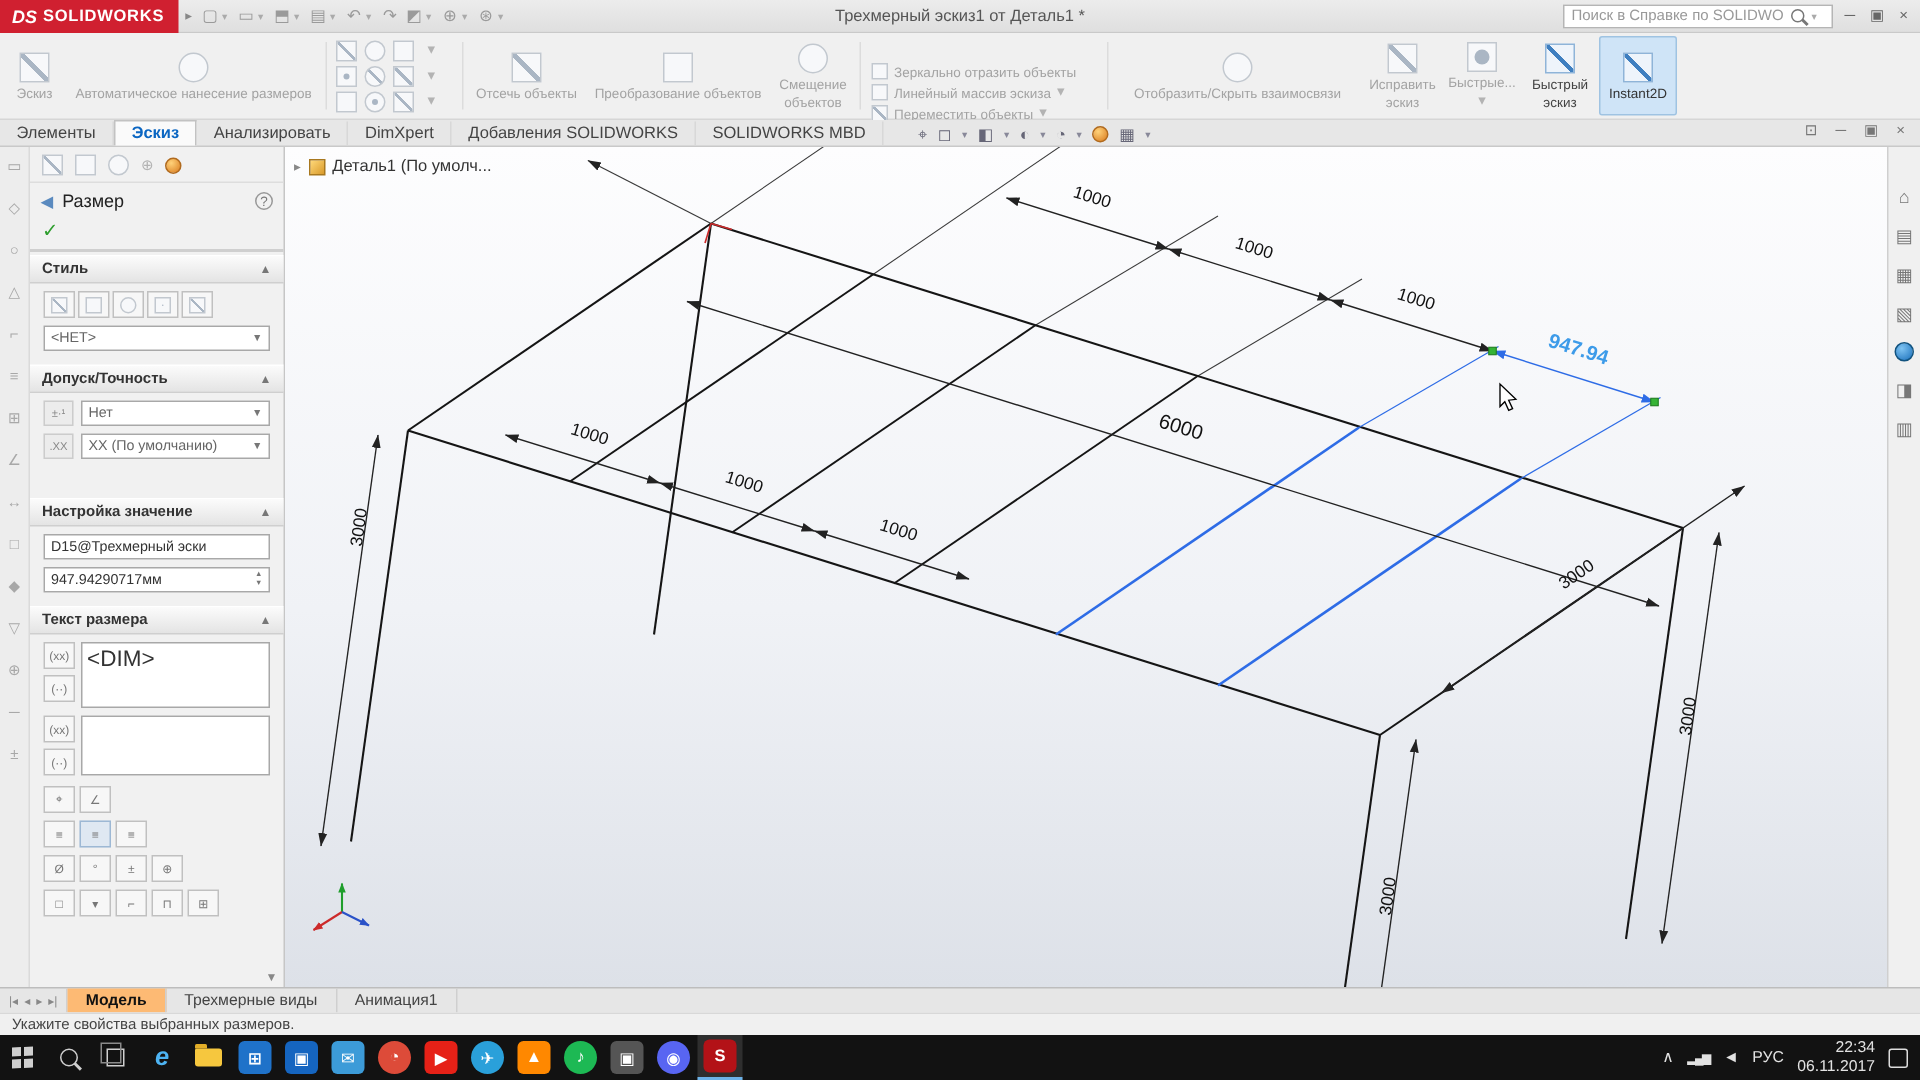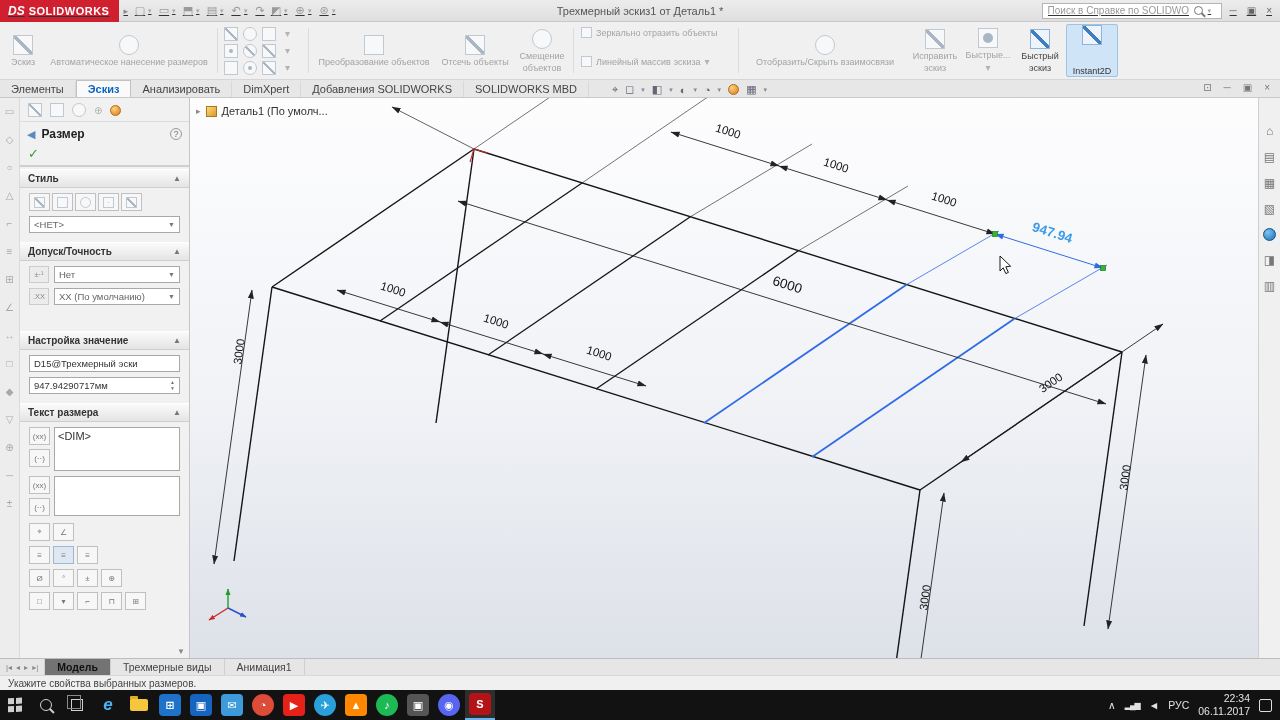--- a/index.html
+++ b/index.html
@@ -1,52 +1,52 @@
 <!DOCTYPE html>
 <html><head>
 <meta charset="utf-8">
 <style>
   * { margin:0; padding:0; box-sizing:border-box; }
   html,body { width:1280px; height:720px; overflow:hidden; }
   body { position:relative; font-family:"Liberation Sans","DejaVu Sans",sans-serif; background:#fff; color:#333; }
 
   
   #titlebar { position:absolute; top:0; left:0; right:0; height:22px; background:linear-gradient(#ececec,#dfdfdf);
-              border-bottom:1px solid #c9c9c9; display:flex; align-items:center;text-decoration:underline; }
+              border-bottom:1px solid #c9c9c9; display:flex; align-items:center; }
   .logo { height:22px; background:#d02030; color:#fff; display:flex; align-items:center; gap:4px; padding:0 10px 0 8px; }
   .logo .ds { font-style:italic; font-weight:bold; font-size:12px; }
   .logo .sw { font-weight:bold; font-size:11px; letter-spacing:.5px; }
   .logo-arrow { color:#888; font-size:9px; margin:0 4px; }
   .tb-ic { display:inline-flex; align-items:center; justify-content:center; width:16px; height:16px; color:#9a9a9a; font-size:11px; }
   .tb-car { color:#aaa; font-size:7px; width:8px; }
   .tb-title { position:absolute; left:50%; transform:translateX(-50%); font-size:11px; color:#555; white-space:nowrap; }
   .search-box { margin-left:auto; display:flex; align-items:center; gap:5px; background:#fff; border:1px solid #b5b5b5;
                 height:16px; width:180px; padding:0 5px; margin-right:4px; }
   .search-box .ph { color:#999; font-size:10px; white-space:nowrap; overflow:hidden; flex:1; }
   .mag { width:9px; height:9px; border:1.5px solid #777; border-radius:50%; position:relative; flex:none; }
   .mag::after { content:""; position:absolute; width:5px; height:1.5px; background:#777; transform:rotate(45deg); right:-4px; bottom:-1px; }
   .win-ctl { display:flex; gap:10px; margin:0 8px 0 4px; color:#666; font-size:10px; }
 
   
   #ribbon { position:absolute; top:22px; left:0; right:0; height:58px; background:#f0f0f0; border-bottom:1px solid #d6d6d6;
             display:flex; align-items:stretch; padding:2px 0 2px 2px; }
   .rb-col { display:flex; flex-direction:column; align-items:center; justify-content:center; gap:2px;
             font-size:9px; color:#a3a3a3; text-align:center; white-space:nowrap; }
   .rb-sep { width:1px; background:#dcdcdc; margin:4px 3px; }
-  .rb-stack { display:flex; flex-direction:column; justify-content:center; gap:18px; padding-left:4px;margin-top:22px; }
+  .rb-stack { display:flex; flex-direction:column; justify-content:center; gap:3px; padding-left:4px;margin-top:22px; }
   .rb-row { display:flex; align-items:center; gap:4px; font-size:9px; color:#a3a3a3; white-space:nowrap; }
   .rb-grid { display:grid; grid-template-columns:repeat(4,19px); grid-auto-rows:17px; align-content:center; justify-items:center; align-items:center; }
   .mi { display:inline-block; width:14px; height:14px; border:1px solid #c2c8cf; background:#f7f8fa; position:relative; }
   .mi.diag { background:linear-gradient(45deg,transparent 44%,#aab6c4 44%,#aab6c4 56%,transparent 56%),#f7f8fa; }
   .mi.circ { border-radius:50%; }
   .mi.dot::after { content:""; position:absolute; inset:4px; background:#aab6c4; border-radius:50%; }
   .mi.blue { background:linear-gradient(45deg,transparent 44%,#3f7fc0 44%,#3f7fc0 56%,transparent 56%),#eef4fb; border-color:#8fb4d8; }
   .mi.big { width:20px; height:20px; }
   .mi.sm { width:11px; height:11px; }
-  .rb-active { background:#cfe4f7; border:1px solid #9fc3e2; border-radius:2px; color:#333;justify-content:space-between; }
+  .rb-active { background:#cfe4f7; border:1px solid #9fc3e2; border-radius:2px; color:#333; }
   .rb-dark { color:#444; }
   .gi { color:#b3b3b3; font-size:10px; }
 
   
   #cmdtabs { position:absolute; top:80px; left:0; right:0; height:18px; background:#e7e7e7; border-bottom:1px solid #c9c9c9;
              display:flex; align-items:flex-end; font-size:11px; }
   .tab { padding:2px 11px 2px; color:#444; border-right:1px solid #d8d8d8; }
   .tab.active { background:#fafafa; color:#0b66c2; border:1px solid #c2c2c2; border-bottom:none; font-weight:bold; }
   #headsup { position:absolute; top:82px; left:612px; height:15px; display:flex; align-items:center; gap:7px; color:#667; font-size:11px; }
   .hu-ball { width:11px; height:11px; border-radius:50%; background:radial-gradient(circle at 35% 30%,#ffd27a,#d97b1e); border:1px solid #b06a1e; }
@@ -55,21 +55,21 @@
 
   
   #lstrip { position:absolute; left:0; top:98px; width:20px; height:560px; background:#ededed; border-right:1px solid #dadada;
             display:flex; flex-direction:column; align-items:center; gap:17px; padding-top:8px; color:#a8a8a8; font-size:10px; }
 
   
   #panel { position:absolute; left:20px; top:98px; width:170px; height:560px; background:#f1f1f1; border-right:1px solid #c6c6c6;
            font-size:10px; color:#333; }
   .pm-iconrow { display:flex; gap:8px; padding:5px 8px 4px; border-bottom:1px solid #ddd; align-items:center; }
   .pm-titlebar { display:flex; align-items:center; gap:6px; padding:5px 7px 3px; }
-  .pm-titlebar .t { font-size:12px; font-weight:bold; color:#222; flex:1; }
+  .pm-titlebar .t { font-size:12px; font-weight:normal; color:#222; flex:1; }
   .backarrow { color:#5a8abf; font-size:11px; }
   .help-ic { width:12px; height:12px; border:1px solid #999; border-radius:50%; color:#777; font-size:9px; display:flex; align-items:center; justify-content:center; }
   .pm-okrow { padding:2px 8px 4px; border-bottom:2px solid #cfcfcf; }
   .ok { color:#2e9e2e; font-size:13px; font-weight:bold; }
   .vtabs { display:flex; gap:2px; padding:6px 6px 0; border-bottom:1px solid #c9c9c9; }
   .vtab { padding:2px 8px 3px; border:1px solid #bbb; border-bottom:none; background:#e4e4e4; border-radius:2px 2px 0 0; color:#555; }
   .vtab.active { background:#f8f8f8; color:#222; }
   .sec-h { display:flex; justify-content:space-between; align-items:center; padding:3px 8px; margin-top:2px;
            background:linear-gradient(#fbfbfb,#e4e4e4); border-top:1px solid #fff; border-bottom:1px solid #cfcfcf;
            font-weight:bold; color:#333; }
@@ -85,21 +85,21 @@
             display:flex; align-items:center; justify-content:center; flex:none; }
   .tol-row .dd { flex:1; }
   .fld { height:17px; background:#fff; border:1px solid #a8a8a8; padding:0 4px; font-size:9.5px; color:#333;
          display:flex; align-items:center; margin-bottom:5px; }
   .fld .v { flex:1; white-space:nowrap; overflow:hidden; }
   .spin { display:flex; flex-direction:column; gap:1px; color:#777; font-size:5px; line-height:1; }
   .dt-grid { display:flex; gap:4px; margin-bottom:5px; }
   .btncol { display:flex; flex-direction:column; gap:4px; }
   .dt-btn { width:21px; height:18px; border:1px solid #c0c0c0; background:#f7f7f7; color:#777; font-size:8px;
             display:flex; align-items:center; justify-content:center; }
-  .dt-area { flex:1; background:#fff; border:1px solid #a8a8a8; font-size:11px; color:#333; padding:2px 3px; }
+  .dt-area { flex:1; background:#fff; border:1px solid #a8a8a8; font-size:15px; color:#333; padding:2px 3px; }
   .btnrow { display:flex; gap:3px; margin:5px 0 0 0; padding:0 9px; }
   .pm-scroll { position:absolute; bottom:2px; right:4px; color:#888; font-size:8px; }
 
   
   #viewport { position:absolute; left:190px; top:98px; width:1068px; height:560px;
               background:linear-gradient(180deg,#fdfdfe 0%,#f0f2f6 55%,#dde1e8 100%); }
   #tree { position:absolute; left:6px; top:7px; display:flex; align-items:center; gap:5px; font-size:11px; color:#333; }
   .tree-arrow { color:#888; font-size:9px; }
   .part-ic { width:11px; height:11px; background:linear-gradient(135deg,#ffd97a,#d99a2b); border:1px solid #a8781f; }
   #sketchsvg { position:absolute; left:0; top:0; width:1068px; height:560px; }
@@ -107,21 +107,21 @@
   
   #taskpane { position:absolute; right:0; top:98px; width:22px; height:560px; background:#f0f0f0; border-left:1px solid #cfcfcf;
               display:flex; flex-direction:column; align-items:center; gap:12px; padding-top:26px; color:#777; font-size:12px; }
   .tp-globe { width:13px; height:13px; border-radius:50%; background:radial-gradient(circle at 35% 30%,#7ec3f2,#1a6fba); border:1px solid #11527e; }
 
   
   #bottomtabs { position:absolute; left:0; top:658px; right:0; height:17px; background:#e6e6e6; border-top:1px solid #bdbdbd;
                 display:flex; align-items:stretch; font-size:10.5px; color:#444; }
   .bt-nav { display:flex; align-items:center; gap:4px; padding:0 6px; color:#888; font-size:8px; border-right:1px solid #d0d0d0; }
   .btab { display:flex; align-items:center; padding:0 12px; border-right:1px solid #cfcfcf; }
-  .btab.active { background:#737373; font-weight:bold; color:#111; }
+  .btab.active { background:#fdba74; font-weight:bold; color:#111; }
 
   
   #statusbar { position:absolute; left:0; top:675px; right:0; height:15px; background:#f0f0f0; border-top:1px solid #d8d8d8;
                display:flex; align-items:center; font-size:10px; color:#444; padding:0 8px; }
   .st-right { margin-left:auto; display:flex; align-items:center; height:100%; }
   .st-item { padding:0 10px; border-left:1px solid #d5d5d5; height:100%; display:flex; align-items:center; white-space:nowrap; }
 
   
   #taskbar { position:absolute; left:0; top:690px; right:0; height:30px; background:#121212; display:flex; align-items:center; gap:1px; }
   .tb-btn { width:30px; height:30px; display:flex; align-items:center; justify-content:center; flex:none; }
@@ -198,27 +198,27 @@
     <span class="mi dot"></span>
     <span class="mi diag circ"></span>
     <span class="mi diag"></span>
     <span class="gi">▾</span>
     <span class="mi"></span>
     <span class="mi circ dot"></span>
     <span class="mi diag"></span>
     <span class="gi">▾</span>
   </div>
   <div class="rb-sep"></div>
+  <div class="rb-col" style="width:78px">
+    <span class="mi big diag"></span>
+    <span>Отсечь объекты</span>
+  </div>
   <div class="rb-col" style="width:124px">
     <span class="mi big"></span>
     <span>Преобразование объектов</span>
-  </div>
-  <div class="rb-col" style="width:78px">
-    <span class="mi big diag"></span>
-    <span>Отсечь объекты</span>
   </div>
   <div class="rb-col" style="width:56px">
     <span class="mi big circ"></span>
     <span>Смещение</span>
     <span>объектов</span>
   </div>
   <div class="rb-sep"></div>
   <div class="rb-stack" style="width:158px">
     <div class="rb-row">
       <span class="mi sm"></span>

